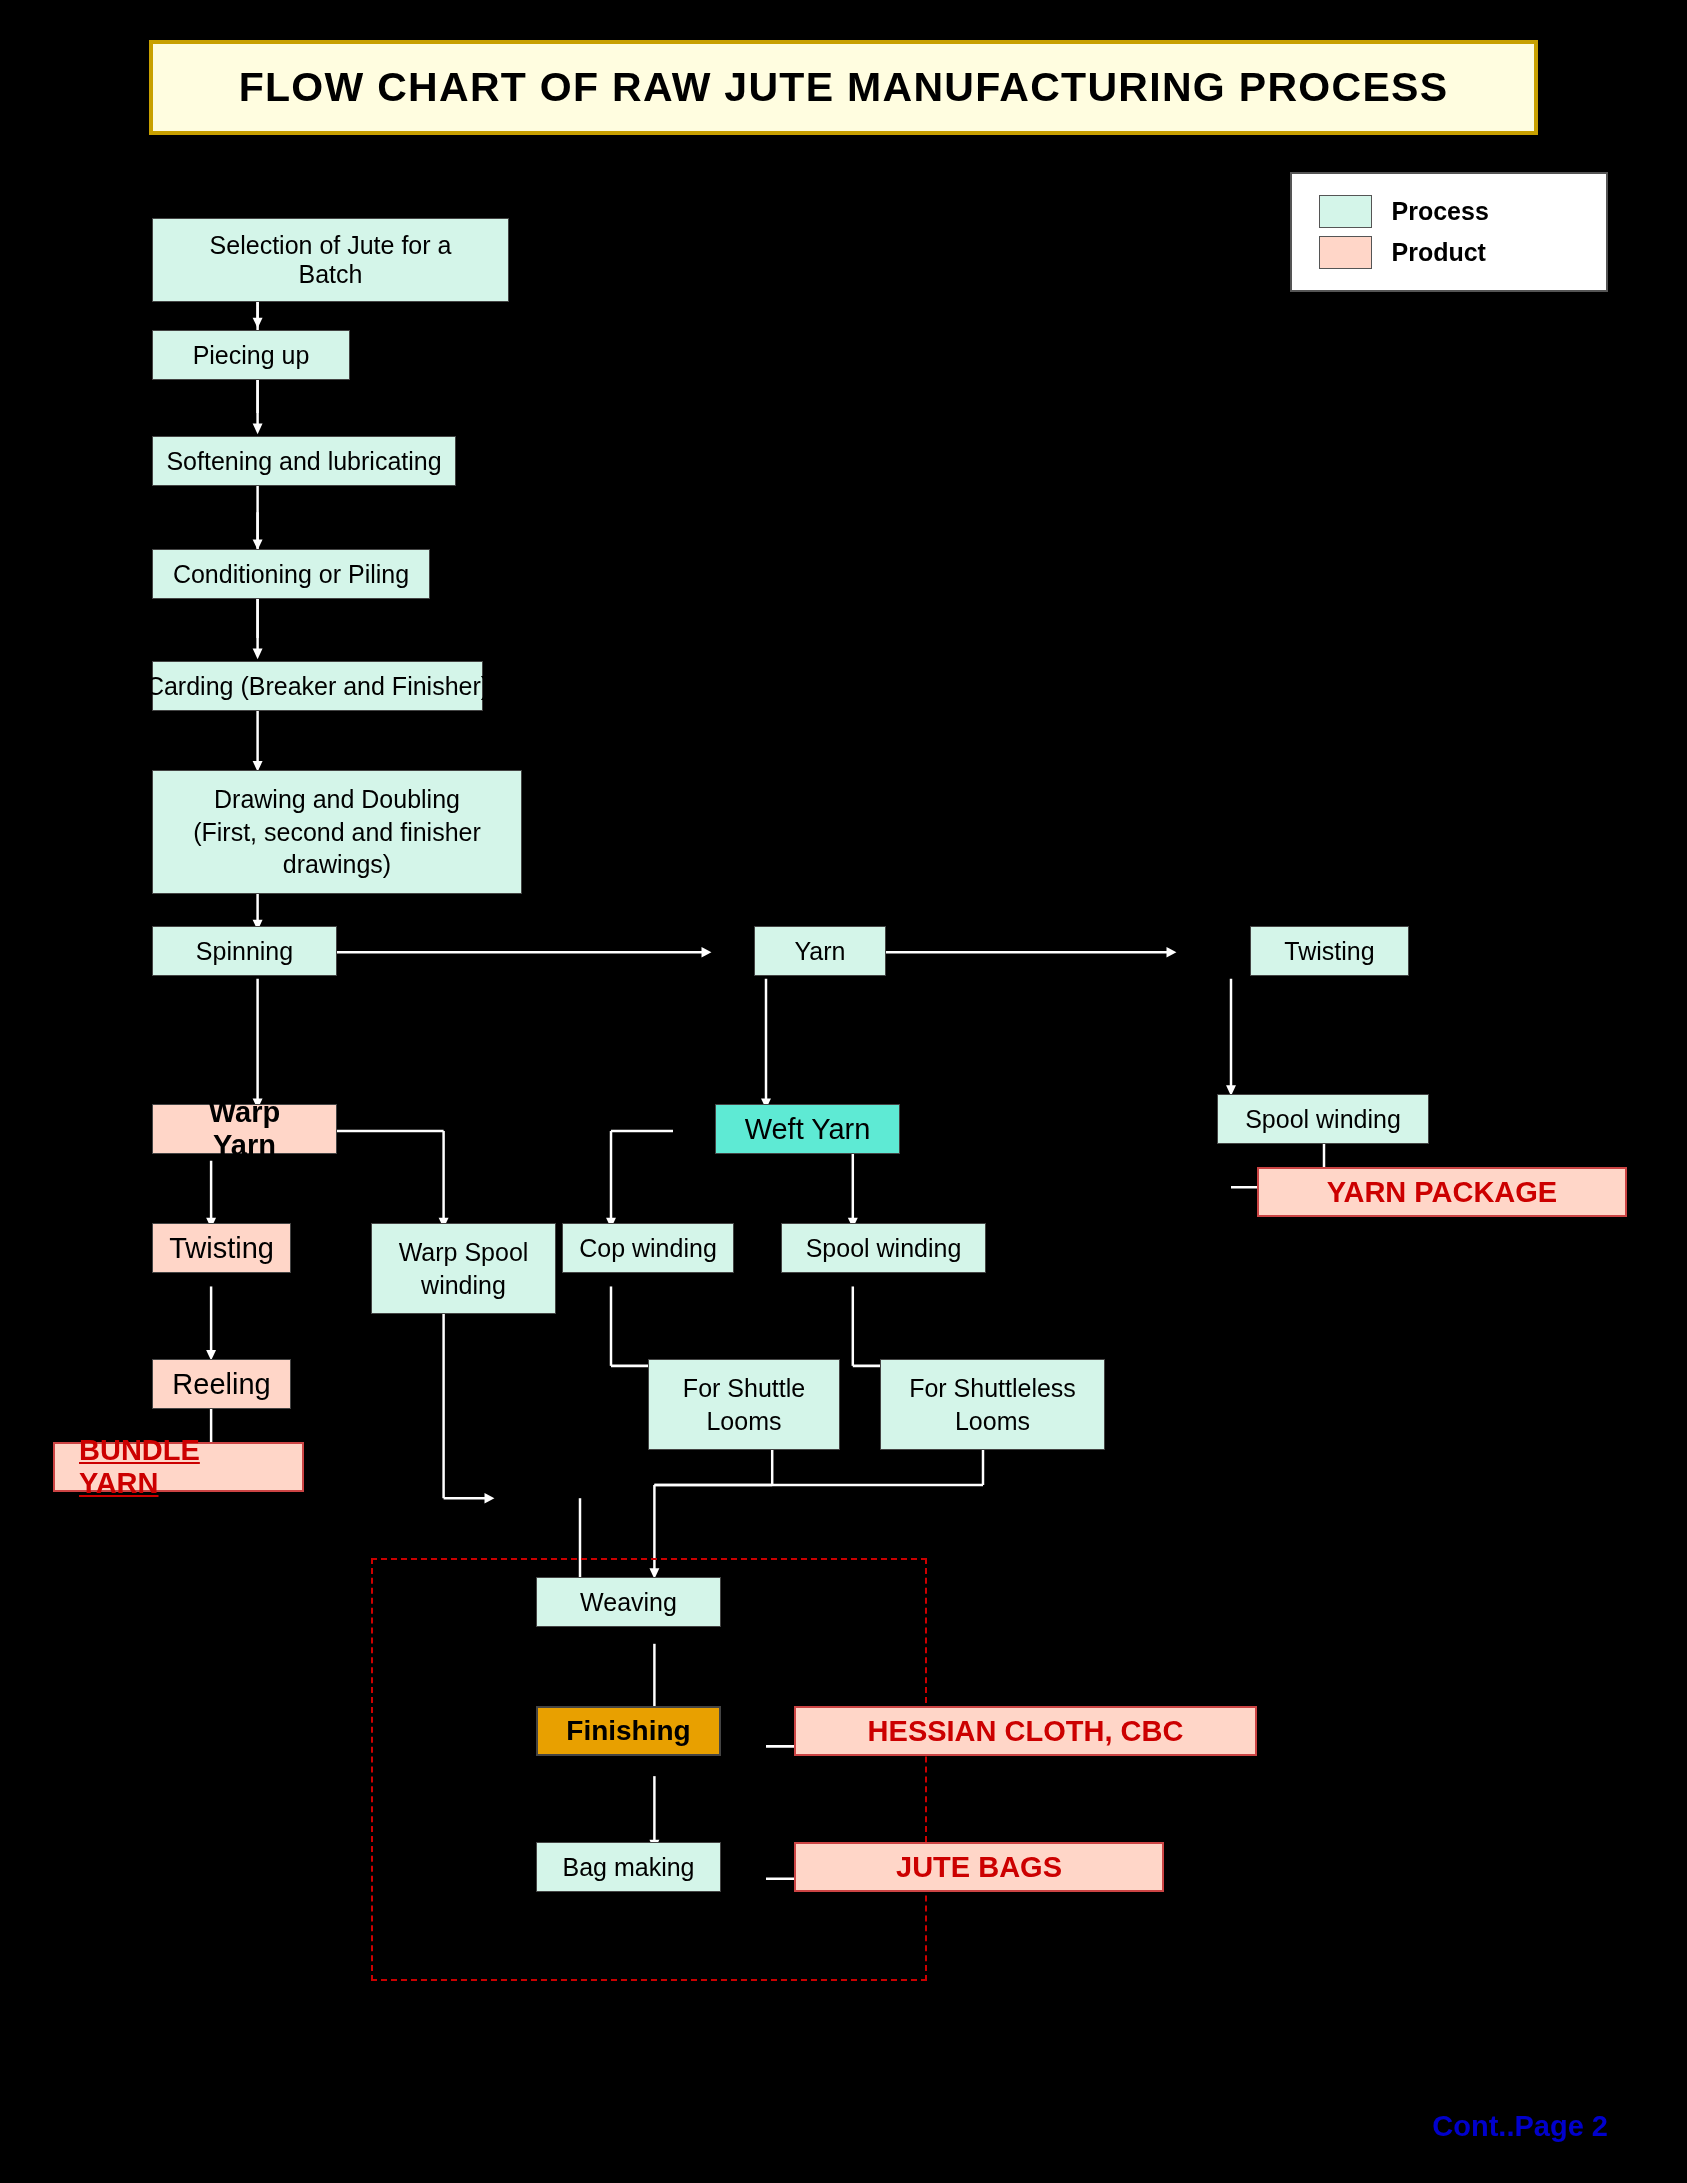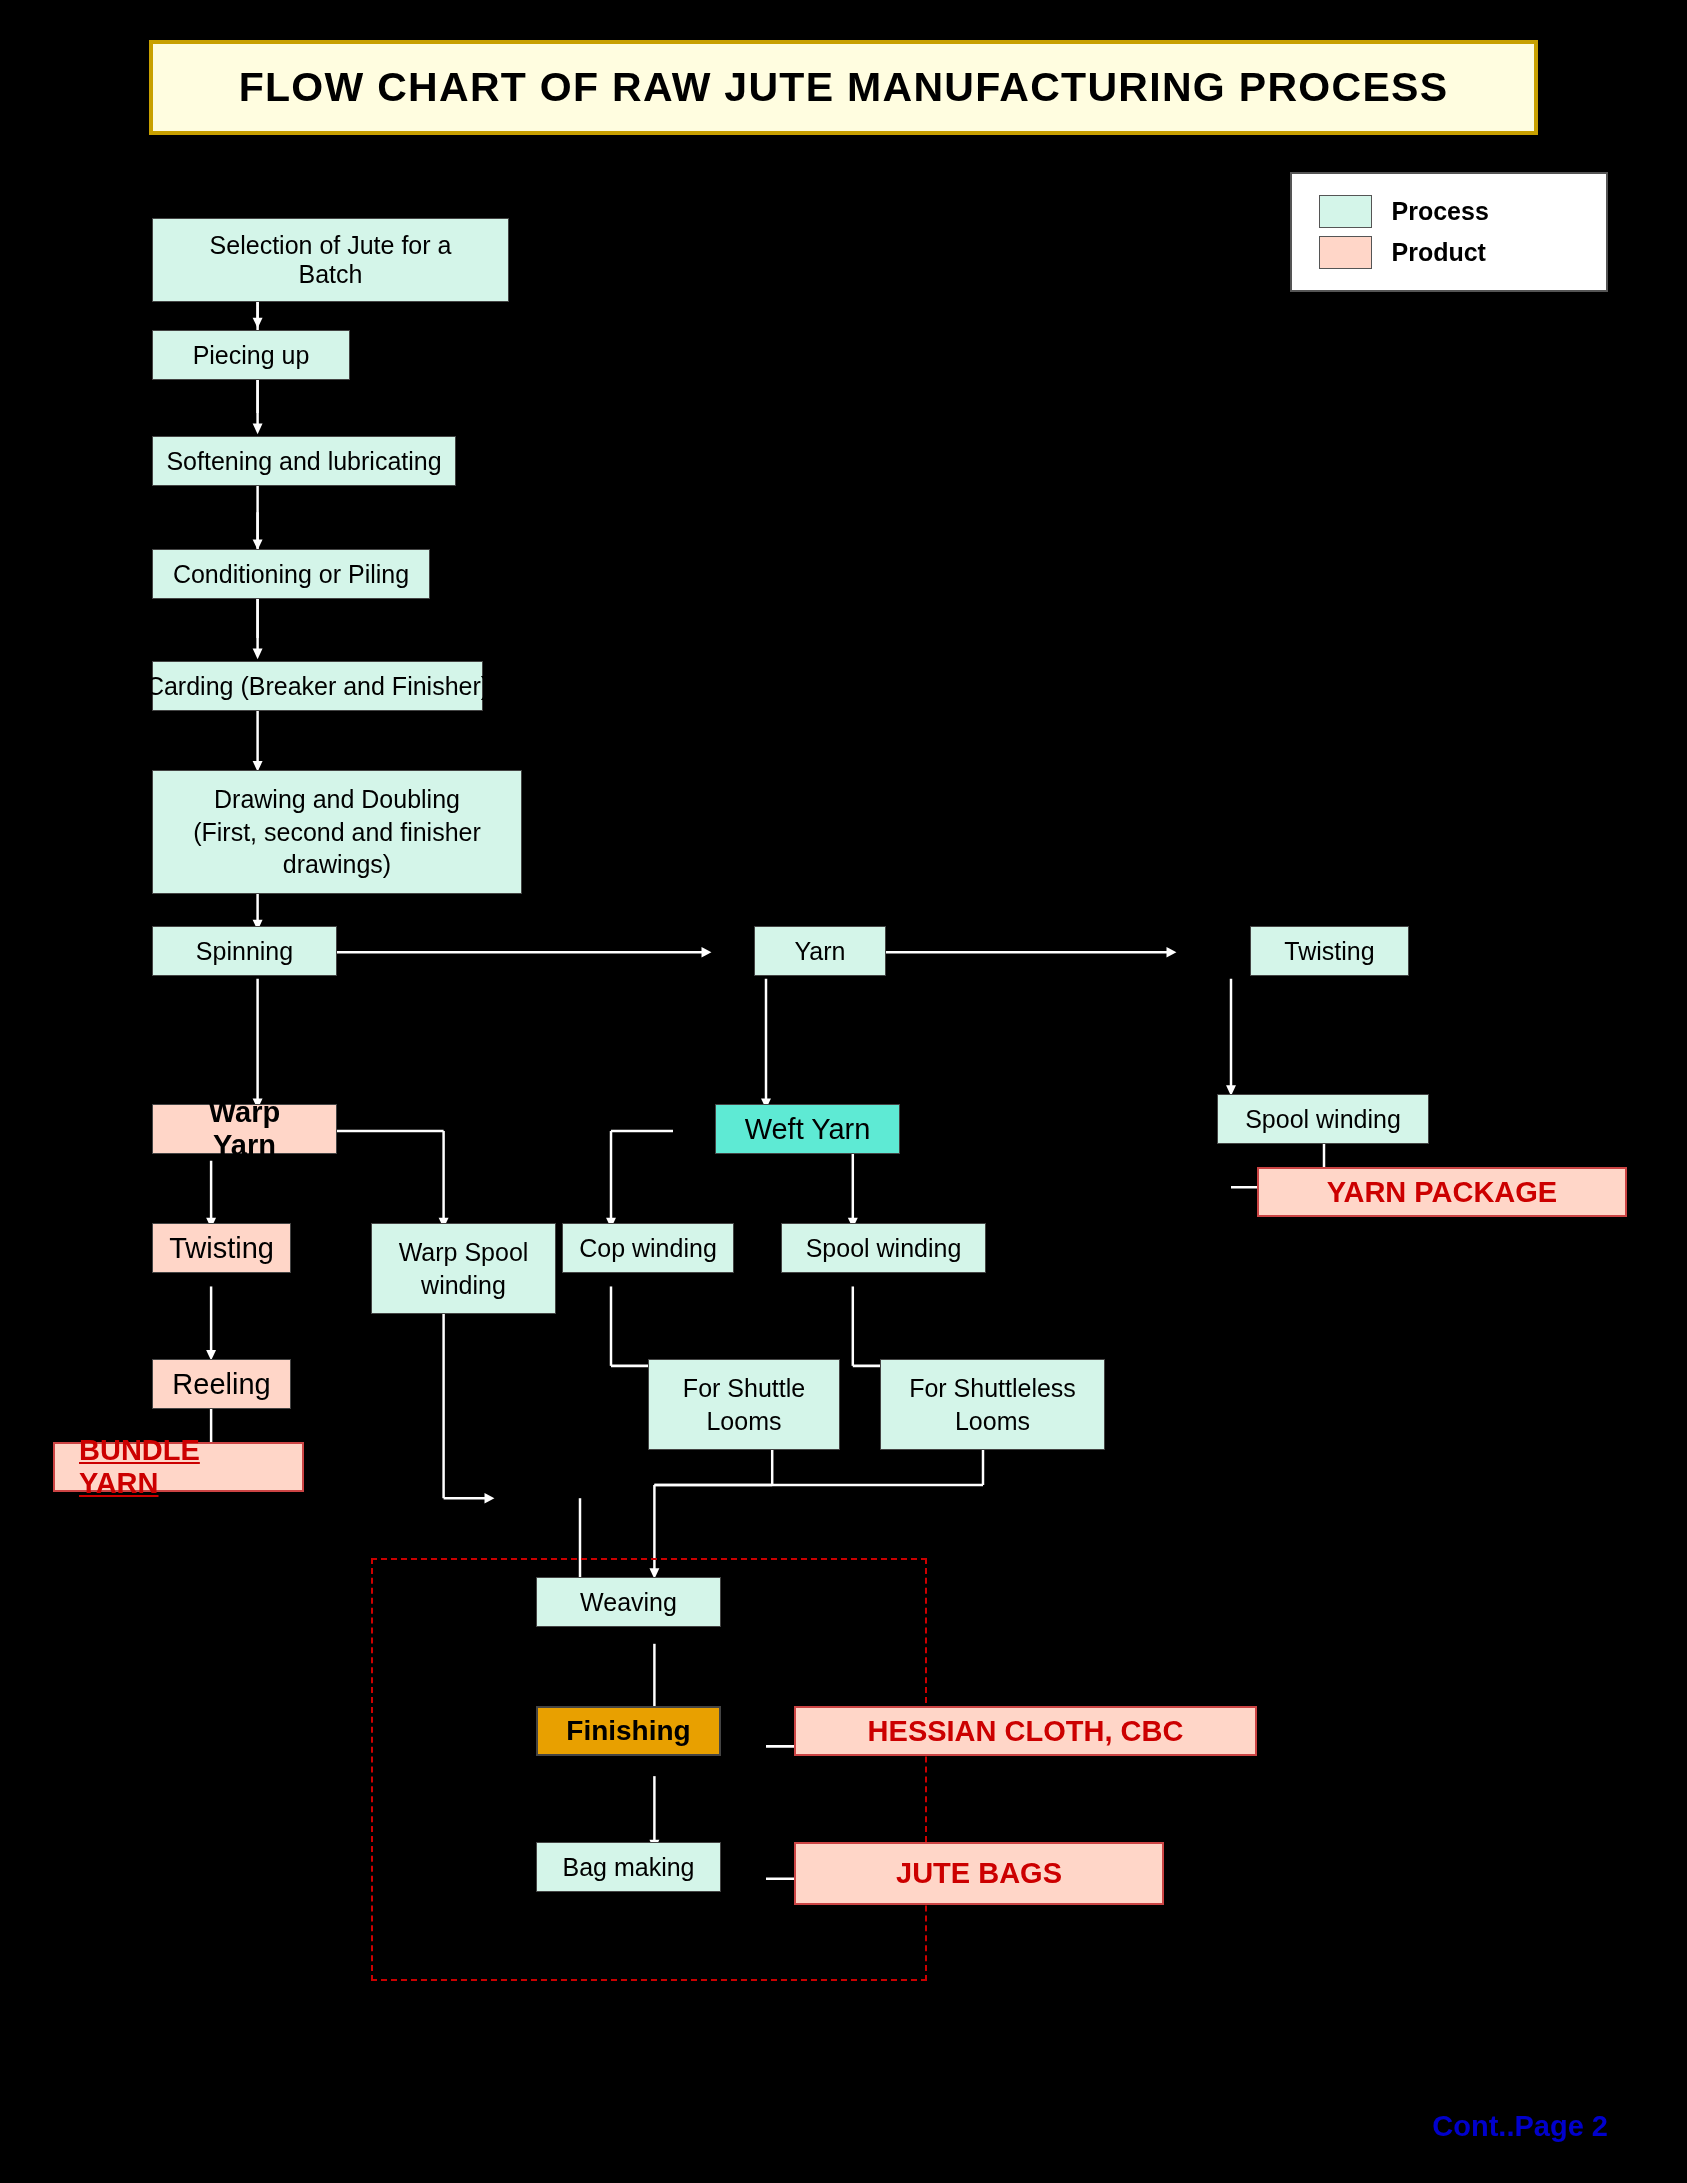--- a/index.html
+++ b/index.html
@@ -407,21 +407,21 @@
     </div>
 
     <div class="el proc-box" style="left:483px; top:1654px; width:185px; height:50px;">
       <span>Bag making</span>
     </div>
 
     <div class="el hessian" style="left:741px; top:1518px; width:463px; height:50px; display:flex; align-items:center; justify-content:center;">
       <span>HESSIAN CLOTH, CBC</span>
     </div>
 
-    <div class="el jute-bags" style="left:741px; top:1654px; width:370px; height:63px; display:flex; align-items:center; justify-content:center;">
+    <div class="el jute-bags" style="left:741px; top:1654px; width:370px; height:50px; display:flex; align-items:center; justify-content:center;">
       <span>JUTE BAGS</span>
     </div>
 
   </div>
 
   <div class="cont-page">
     <span>Cont..Page 2</span>
   </div>
 
 </div>

